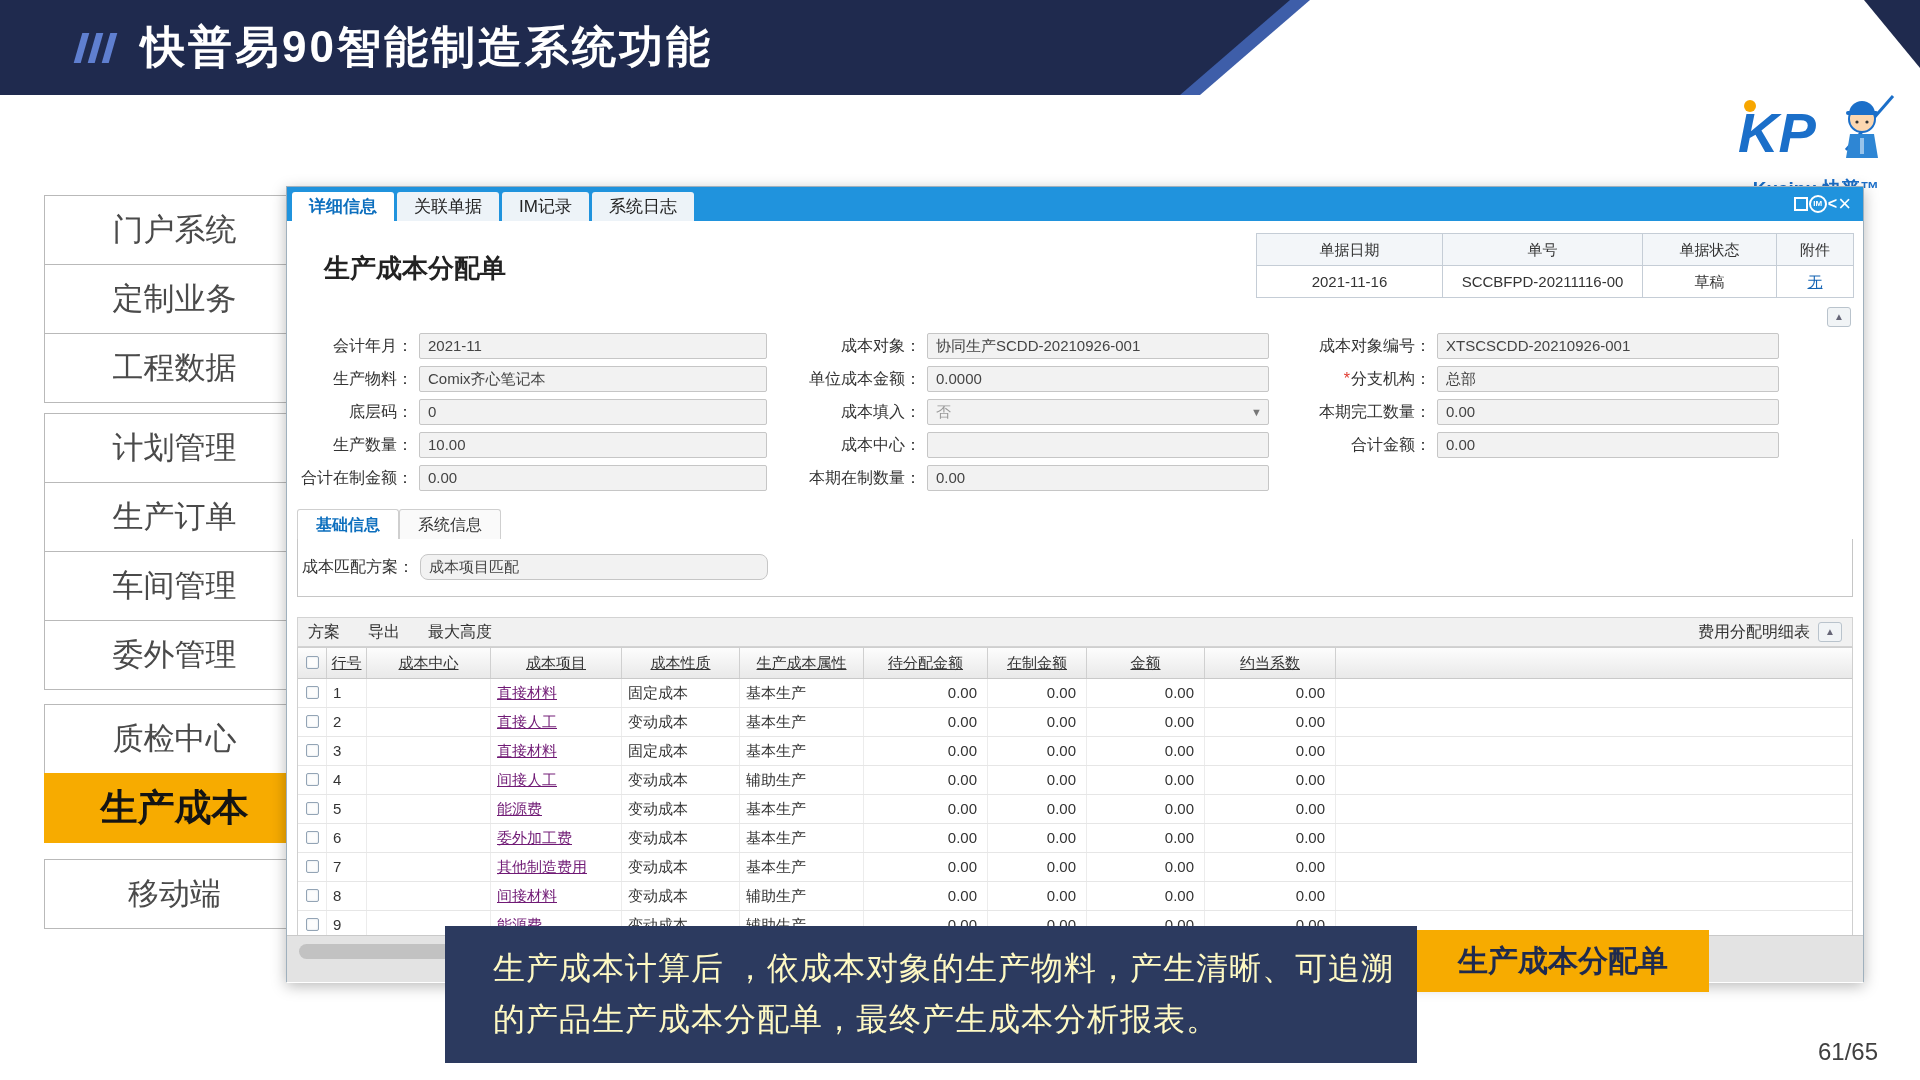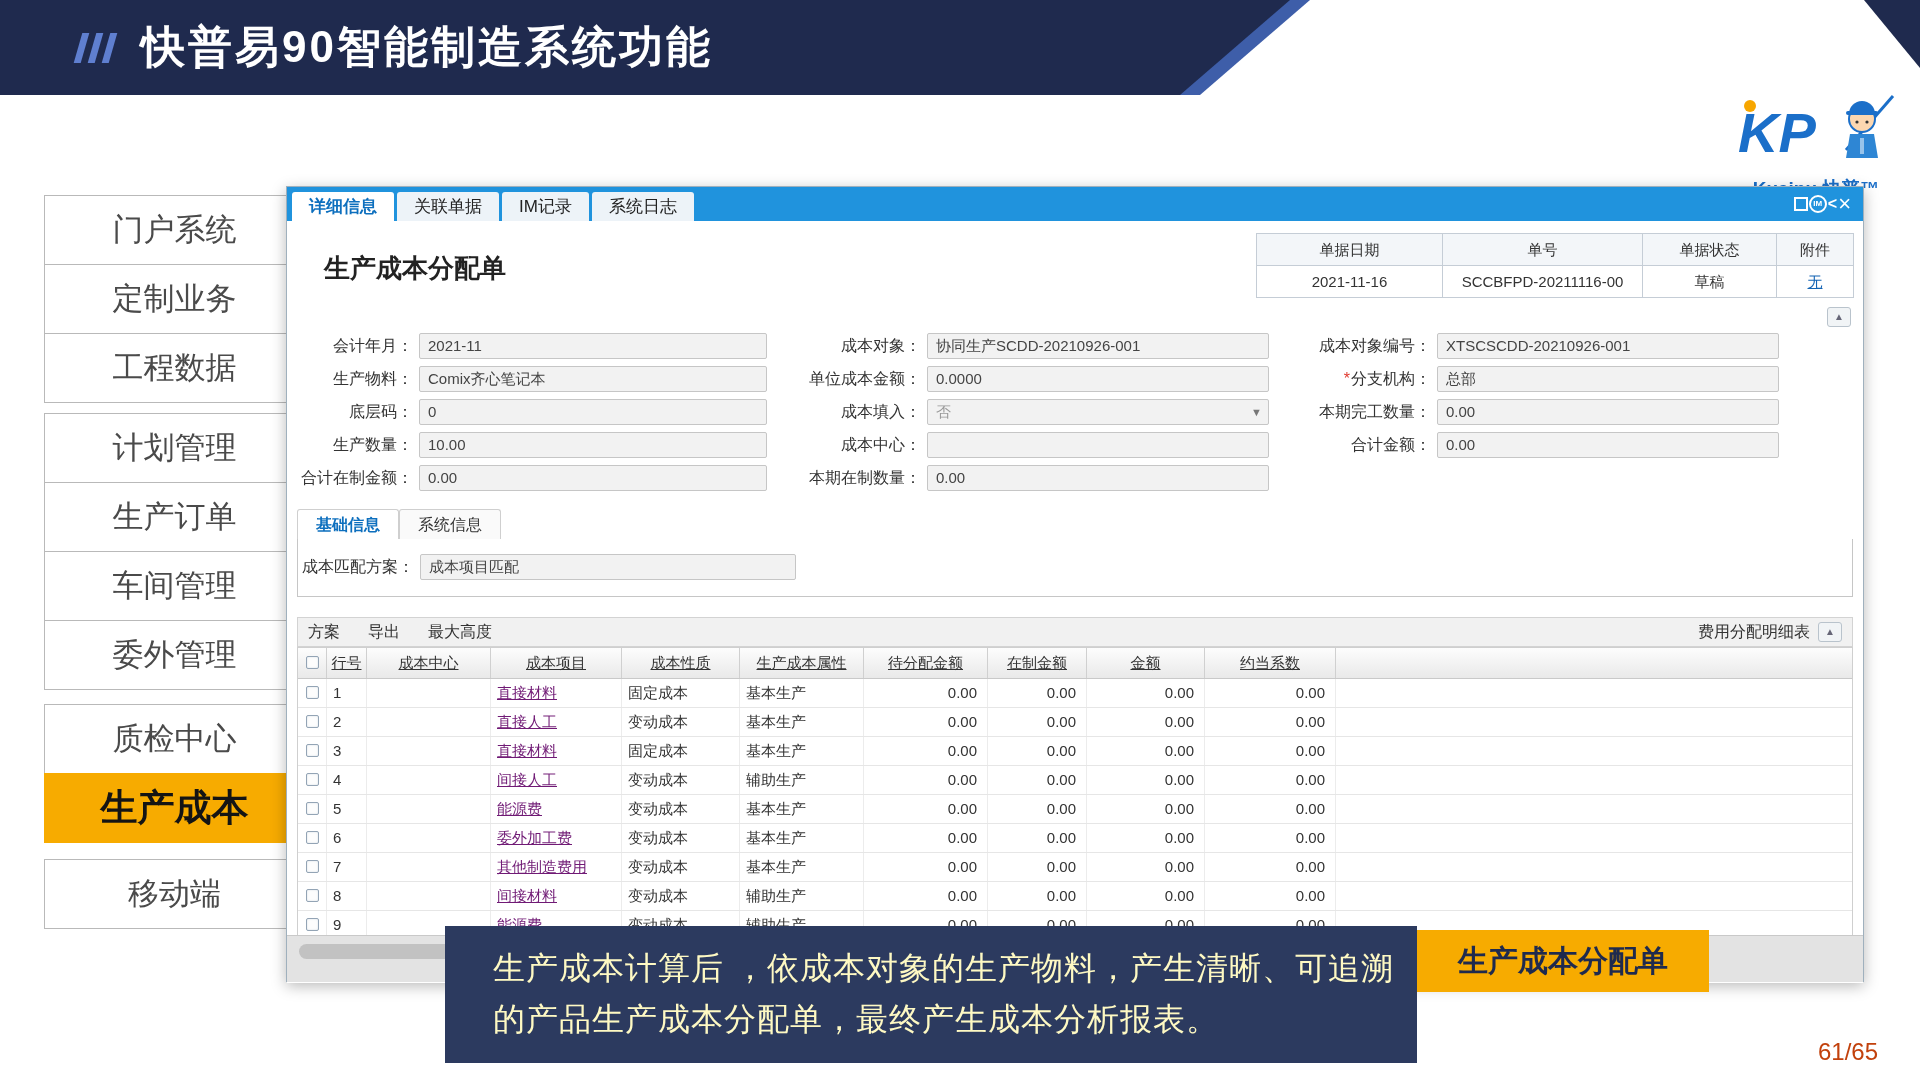--- a/index.html
+++ b/index.html
@@ -76,21 +76,21 @@
 
   
   .subtabs { position:absolute; left:10px; top:288px; width:1556px; display:flex; border-bottom:1px solid #c6c6c6; }
   .subtab { height:30px; line-height:29px; padding:0 18px; font-size:16px; background:#fafafa; color:#333;
     border:1px solid #cfcfcf; border-bottom:none; border-radius:3px 3px 0 0; cursor:pointer; }
   .subtab.active { background:#fff; color:#0d6fbe; font-weight:bold; }
   .match-box { position:absolute; left:10px; top:318px; width:1556px; height:58px; background:#fff;
     border:1px solid #c6c6c6; border-top:none; }
   .match-box .f-row { margin:15px 0 0 0; }
   .match-box .f-label { width:122px; }
-  .match-box .f-input { width:376px; }
+  .match-box .f-input { width:348px;border-radius:8px; }
 
   
   .grid-toolbar { position:absolute; left:10px; top:396px; width:1556px; height:30px; background:#f1f1f1;
     border:1px solid #d3d3d3; display:flex; align-items:center; padding:0 10px; font-size:16px; color:#333; }
   .tb-left { display:flex; gap:28px; }
   .tb-link { cursor:pointer; white-space:nowrap; }
   .tb-right { margin-left:auto; display:flex; align-items:center; gap:8px; }
   .grid-toolbar .collapse-chip { position:static; }
 
   
@@ -115,21 +115,21 @@
   .hscroll { position:absolute; left:0; top:714px; width:1576px; height:47px; background:#e3e3e3;
     border-top:1px solid #c9c9c9; }
   .hthumb { position:absolute; left:12px; top:8px; width:470px; height:15px; background:#c2c2c2; border-radius:8px; cursor:grab; }
 
   
   .caption-box { position:absolute; left:445px; top:926px; width:972px; height:137px; background:#2c3a5f;
     z-index:10; padding:17px 0 0 48px; }
   .caption-box p { color:#fef9c3; font-size:32px; line-height:51px; letter-spacing:1px; white-space:nowrap; }
   .caption-tag { position:absolute; left:1417px; top:930px; width:292px; height:62px; background:#f7ab00;
     color:#1f2a4e; font-size:30px; font-weight:bold; text-align:center; line-height:62px; z-index:11; }
-  .page-number { position:absolute; right:42px; top:1038px; font-size:24px; color:#c2410c; }
+  .page-number { position:absolute; right:42px; top:1038px; font-size:24px; color:#404040; }
 </style>
 </head>
 <body>
 
 <div class="slide">
 
   <div class="header-accent"></div>
   <div class="header-band">
     <div class="title-marks">
         <span></span>

